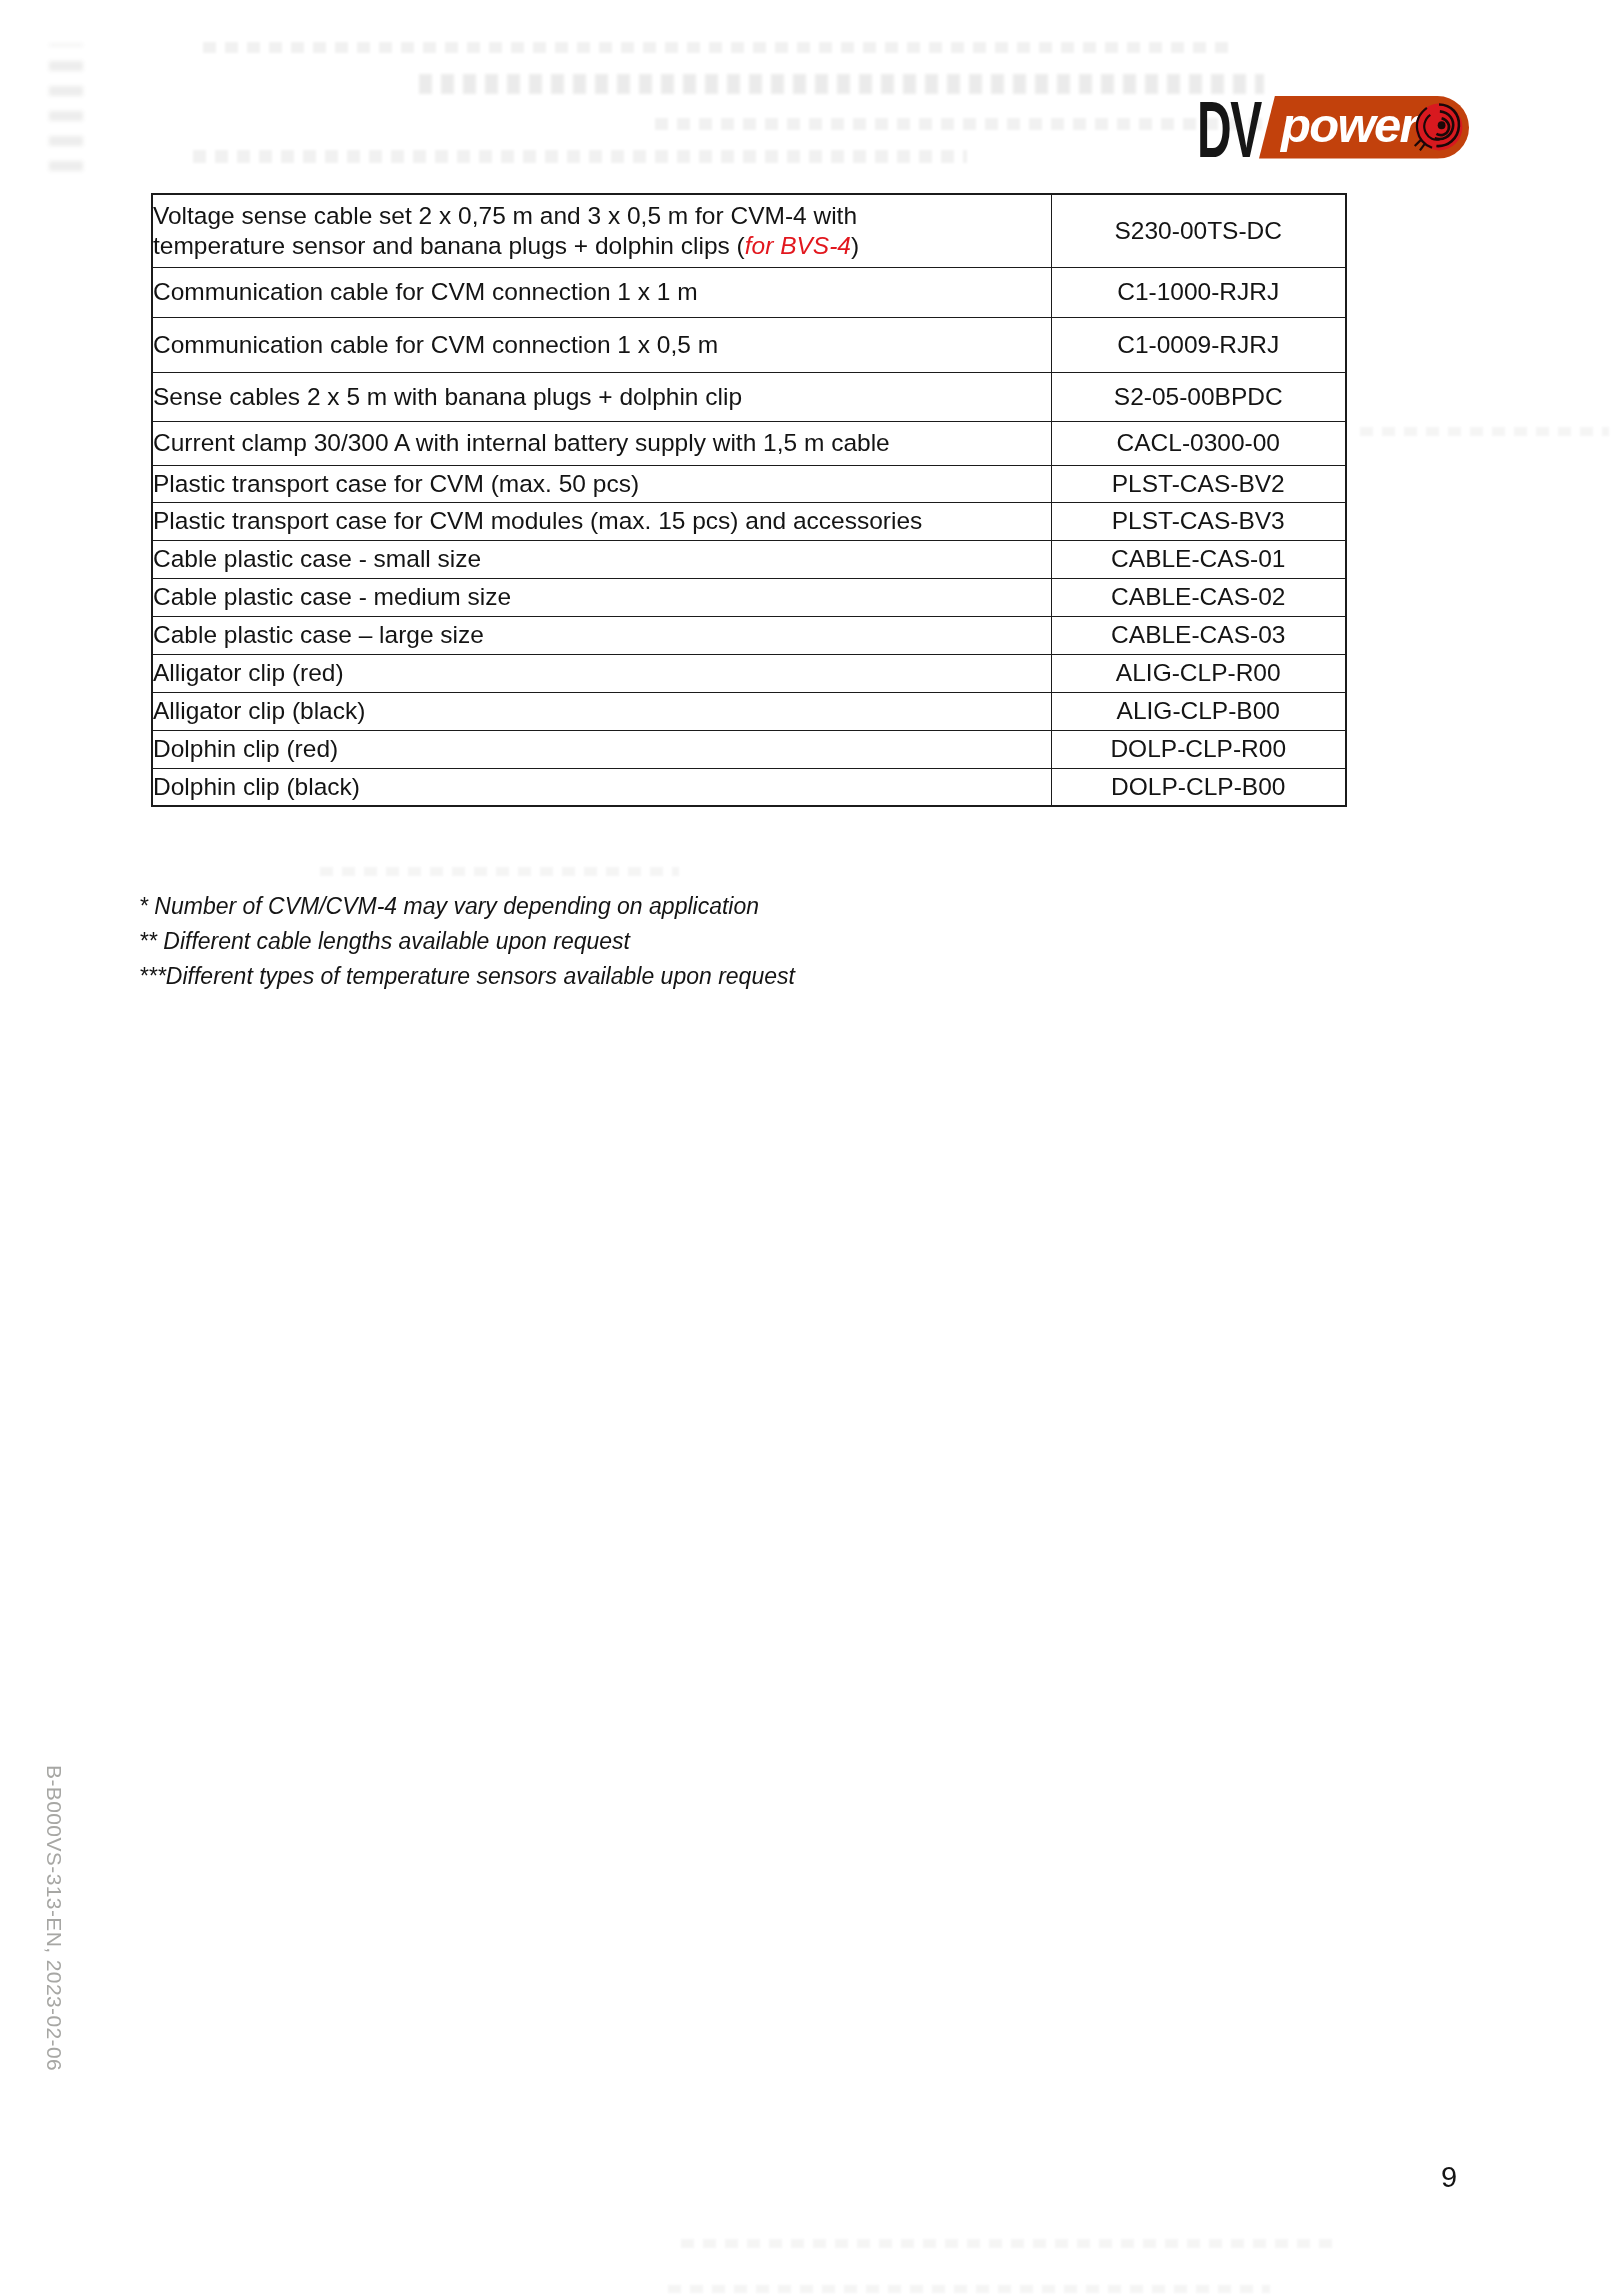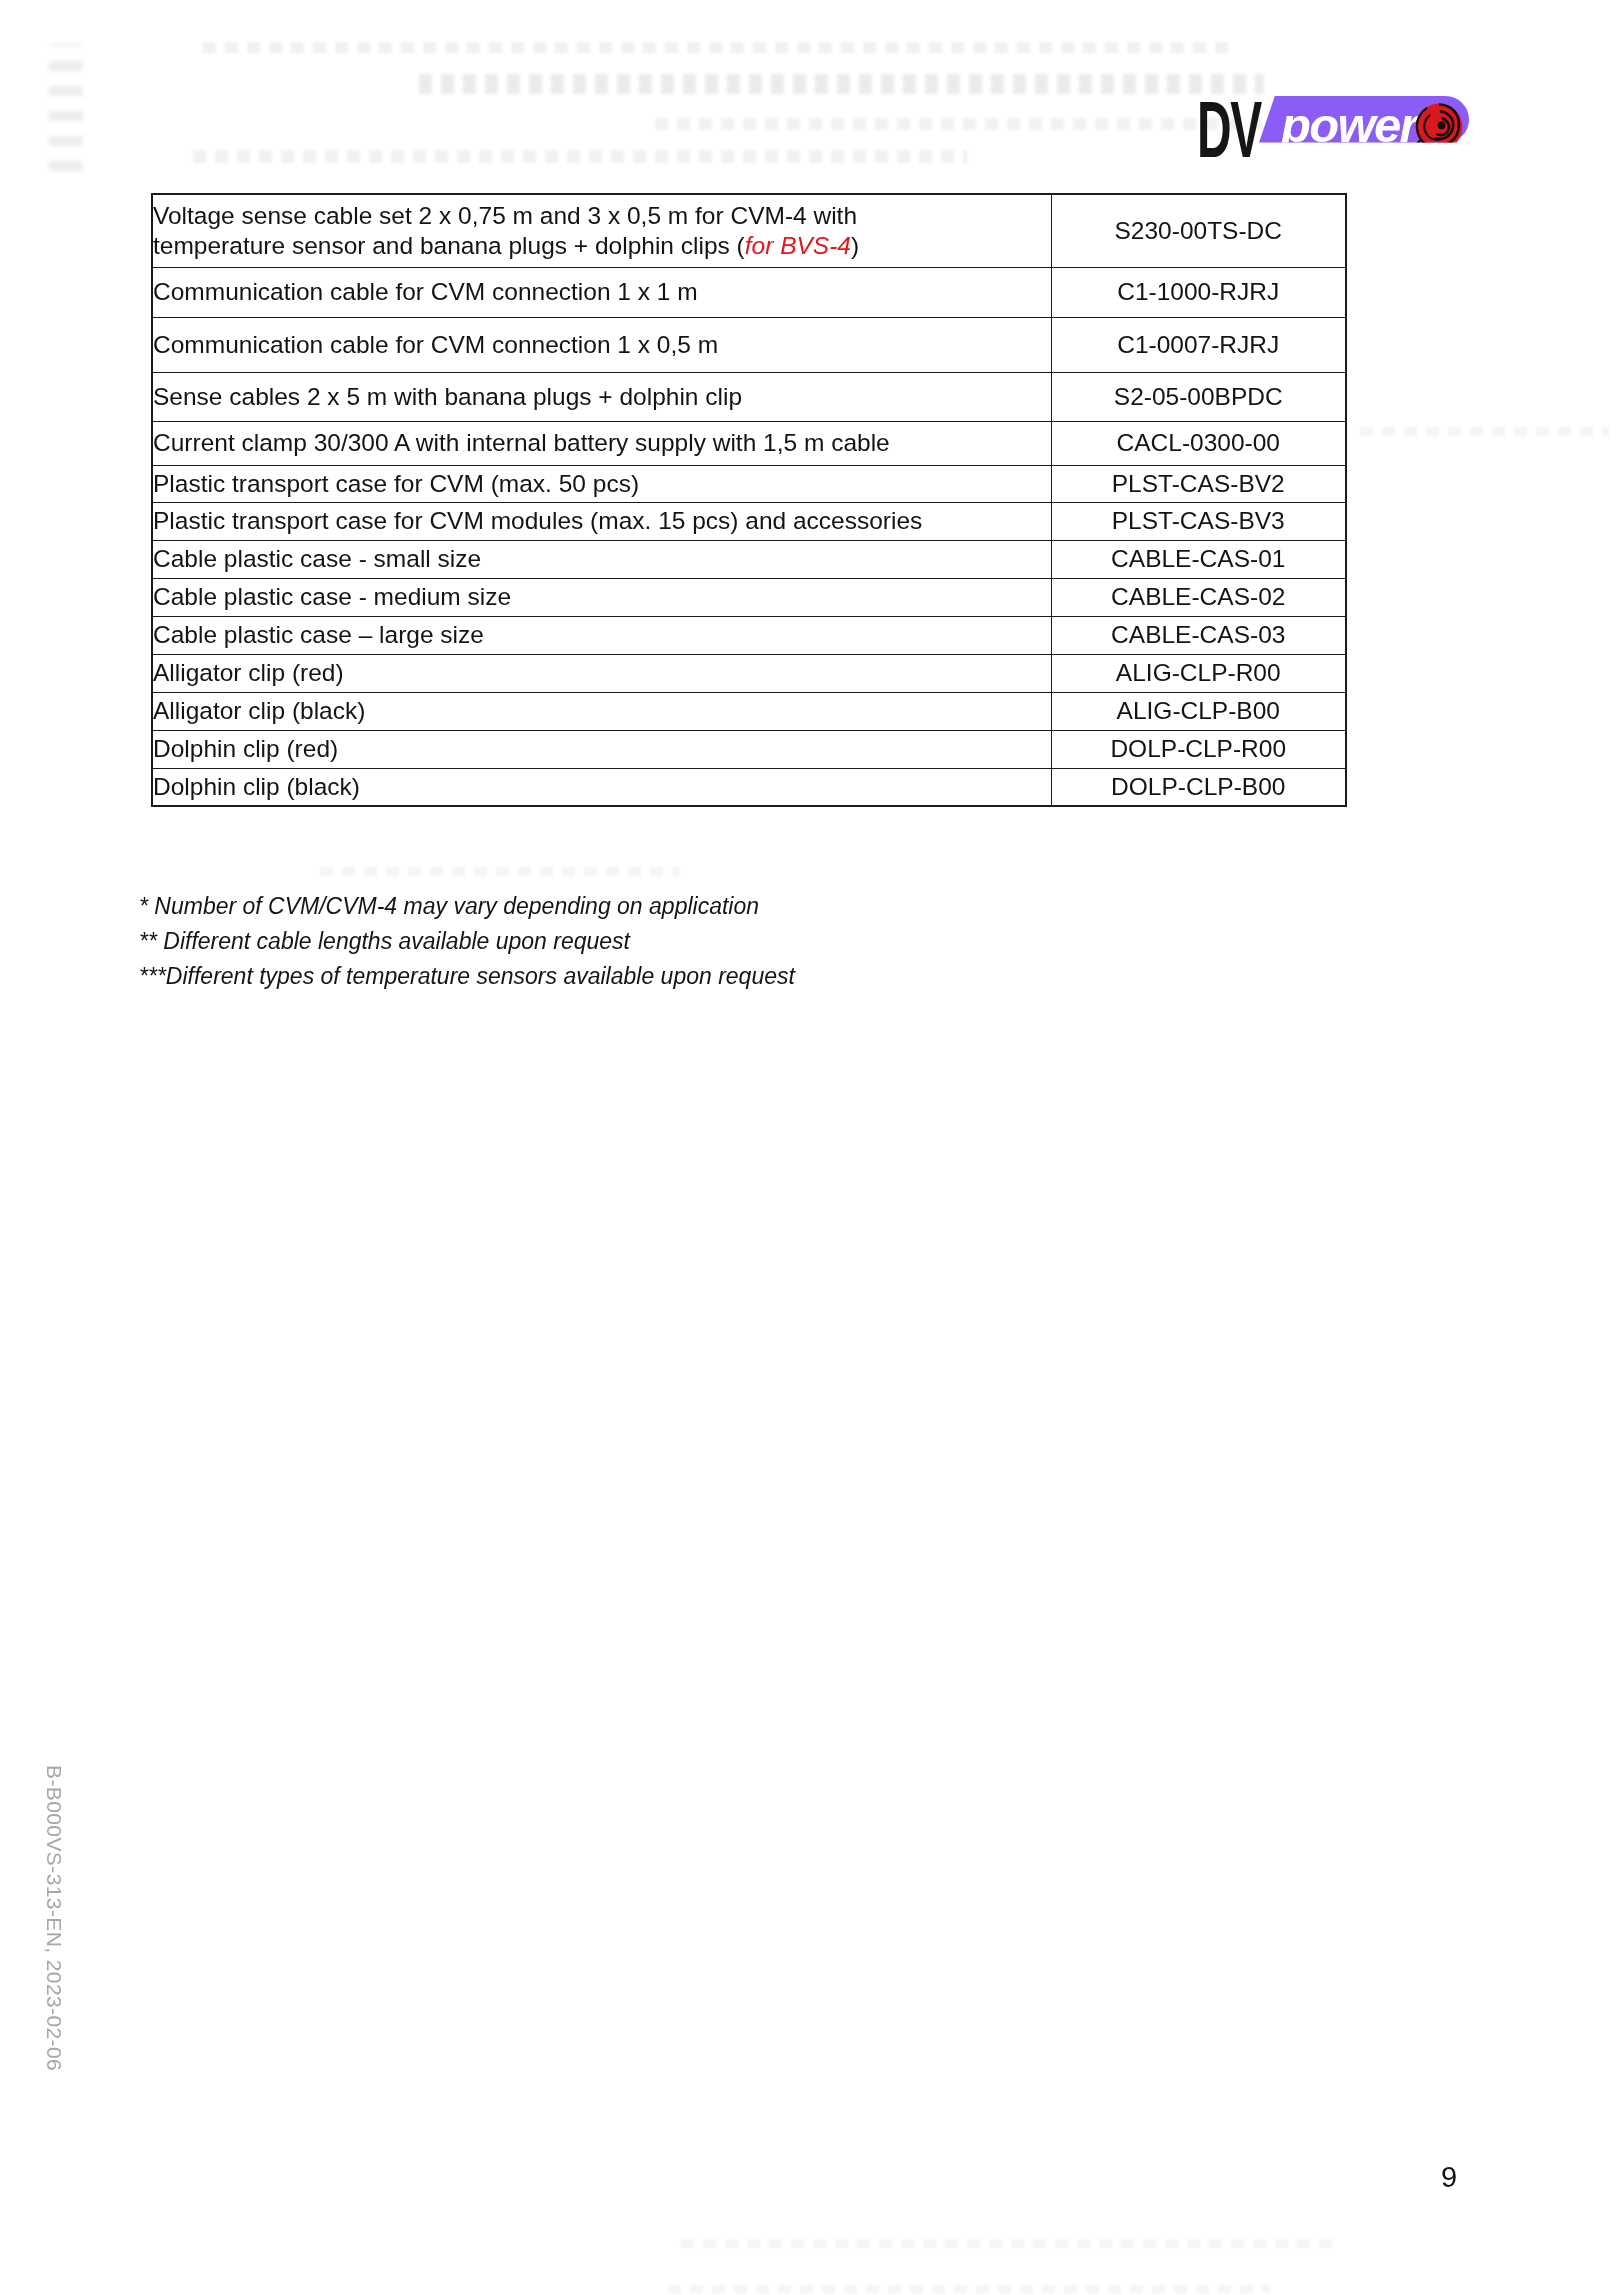--- a/index.html
+++ b/index.html
@@ -13,22 +13,22 @@
   }
 
   
   .logo{position:absolute;left:1190px;top:88px;width:287px;height:80px;text-align:center;}
   .logo-dv{
     position:absolute;left:6.8px;top:1.7px;
     font-size:80px;line-height:1;font-weight:bold;letter-spacing:-2.5px;
     transform:scaleX(0.60);transform-origin:left top;color:#161616;
   }
   .logo-box{
-    position:absolute;left:69px;top:7.6px;width:210px;height:47px;
-    background:#8b5cf6;
+    position:absolute;left:69px;top:7.6px;width:210px;height:63px;
+    background:#c2410c;
     border-radius:0 32px 32px 0;
     clip-path:polygon(16px 0, 100% 0, 100% 100%, 0 100%);
   }
   .logo-power{
     position:absolute;left:22px;top:0;height:63px;line-height:59px;
     font-size:49px;font-style:italic;font-weight:bold;letter-spacing:-1.7px;
     color:#ffffff;
   }
   .logo-rose{position:absolute;right:4.2px;top:5px;width:52px;height:52px;}
 
@@ -137,21 +137,21 @@
           <span>temperature sensor and banana plugs + dolphin clips (</span><span class="red-italic">for BVS-4</span><span>)</span>
         </td>
         <td class="code">S230-00TS-DC</td>
       </tr>
       <tr>
         <td class="desc">Communication cable for CVM connection 1 x 1 m</td>
         <td class="code">C1-1000-RJRJ</td>
       </tr>
       <tr>
         <td class="desc">Communication cable for CVM connection 1 x 0,5 m</td>
-        <td class="code">C1-0007-RJRJ</td>
+        <td class="code">C1-0009-RJRJ</td>
       </tr>
       <tr>
         <td class="desc">Sense cables 2 x 5 m with banana plugs + dolphin clip</td>
         <td class="code">S2-05-00BPDC</td>
       </tr>
       <tr>
         <td class="desc">Current clamp 30/300 A with internal battery supply with 1,5 m cable</td>
         <td class="code">CACL-0300-00</td>
       </tr>
       <tr>

